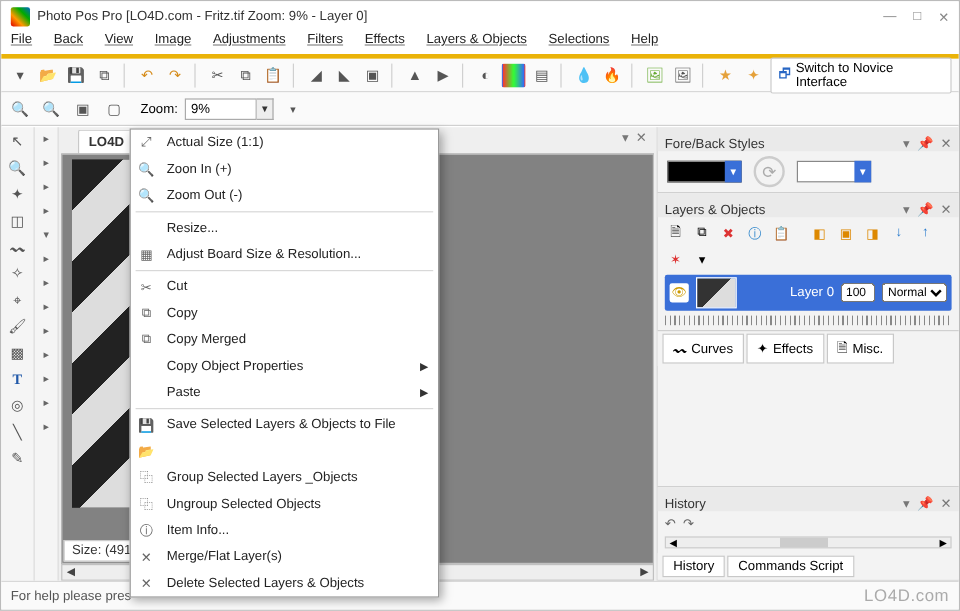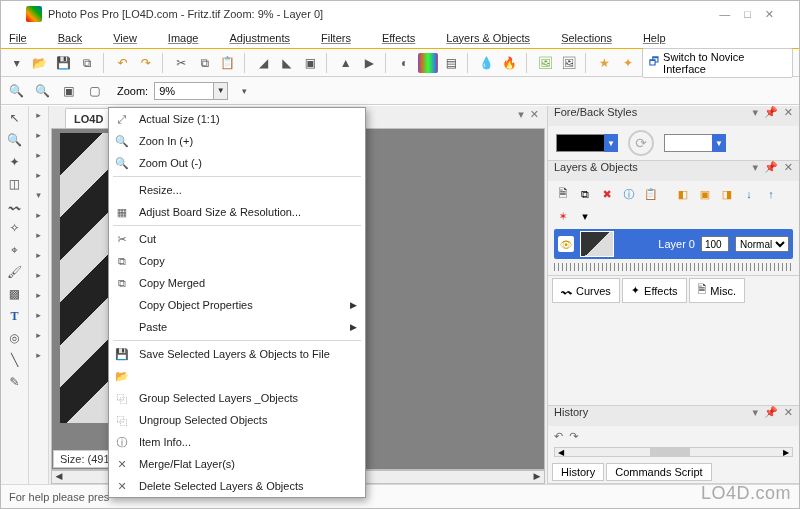--- a/index.html
+++ b/index.html
@@ -1,22 +1,22 @@
 <!DOCTYPE html>
 <html><head>
 <meta charset="utf-8">
 <style>
   * { box-sizing: border-box; margin: 0; padding: 0; font-family: Tahoma, "Segoe UI", sans-serif; font-size: 11px; }
   body { background: #fff; width: 800px; height: 509px; overflow: hidden; position: relative; border: 1px solid #bbb; }
-  .titlebar { height: 26px; background: #fff; display: flex; align-items: center; padding: 2px 25px; }
+  .titlebar { height: 26px; background: #fff; display: flex; align-items: center; padding: 2px 8px; }
   .titlebar .appicon { width: 16px; height: 16px; background: linear-gradient(45deg,#d00,#f90,#0a0,#06c); border-radius: 2px; margin-right: 6px; }
   .titlebar .title { flex: 1; color: #333; }
   .titlebar .winbtns { display: flex; gap: 14px; color: #888; }
   .titlebar .winbtns span { cursor: pointer; }
-  .menubar { height: 22px; background: #fff; display: flex; align-items: center; padding: 0 8px; gap: 31px; border-bottom: 1px solid #eab308; }
+  .menubar { height: 22px; background: #fff; display: flex; align-items: flex-start; padding: 0 8px; gap: 18px; border-bottom: 4px solid #eab308; }
   .menubar span { text-decoration: underline; text-decoration-color: #888; cursor: pointer; color:#222; }
   .toolbar { height: 28px; background: #fafafa; border-bottom: 1px solid #d0d0d0; display: flex; align-items: center; padding: 0 6px; gap: 4px; }
   .toolbar .sep { width: 4px; height: 20px; border-left: 1px solid #d0d0d0; margin: 0 2px; }
   .tb-btn { width: 20px; height: 20px; display:flex; align-items:center; justify-content:center; border:1px solid transparent; border-radius:2px; cursor:pointer; font-size:12px; color:#555;}
   .switchbtn { margin-left:auto; display:flex; align-items:center; gap:4px; padding:2px 6px; border:1px solid #ccc; border-radius:2px; background:#fff; cursor:pointer;}
   .zoombar { height: 28px; background: #fafafa; border-bottom: 1px solid #d0d0d0; display:flex; align-items:center; padding:0 6px; gap:6px; }
   .zoom-combo { display:flex; align-items:center; }
   .zoom-combo input { width:60px; height:18px; border:1px solid #aaa; padding:0 4px; }
   .zoom-combo .dd { width:14px; height:18px; border:1px solid #aaa; border-left:none; background:#eee; display:flex; align-items:center; justify-content:center; font-size:8px; color:#333;}
   .workarea { position:absolute; top:105px; left:0; right:0; bottom:24px; display:flex; }
@@ -29,21 +29,21 @@
   .doc-area { position:absolute; top:22px; left:2px; right:2px; bottom:14px; background:#828282; border:1px solid #c0c0c0; overflow:hidden;}
   .canvas { position:absolute; left:8px; top:4px; width:280px; height:290px; background:#2b2b2b; }
   .canvas::after{content:"";position:absolute;inset:0;background:
     radial-gradient(60px 40px at 60% 35%,#ecd8b9 10%,transparent 60%),
     repeating-linear-gradient(135deg,#222 0 30px,#ddd 30px 60px);}
   .hscroll { position:absolute; left:2px; right:2px; bottom:0; height:14px; background:#eee; border:1px solid #c0c0c0; display:flex; }
   .hscroll .arrow{width:14px; text-align:center; font-size:9px; color:#444; cursor:pointer;}
   .sizebar { position:absolute; bottom:16px; left:4px; height:18px; background:#fff; border:1px solid #ccc; padding:0 6px; display:flex; align-items:center; color:#333;}
   .right-panels { width:252px; background:#f3f3f3; border-left:1px solid #d0d0d0; display:flex; flex-direction:column; }
   .panel { border-bottom:1px solid #d0d0d0; }
-  .panel-head { height:20px; background:#eaeaea; display:flex; align-items:flex-start; padding:0 6px; color:#333; font-weight:normal;}
+  .panel-head { height:20px; background:#eaeaea; display:flex; align-items:flex-end; padding:0 6px; color:#333; font-weight:normal;}
   .panel-head .phbtns{ margin-left:auto; display:flex; gap:6px; color:#777; font-size:10px;}
   .fb-body { height:34px; display:flex; align-items:center; gap:10px; padding:0 8px;}
   .fore-sw{ width:62px; height:18px; background:#000; border:1px solid #888; position:relative;}
   .fore-sw .dd, .back-sw .dd{ position:absolute; right:-1px; top:-1px; width:14px; height:18px; background:#3a6fd8; color:#fff; font-size:8px; display:flex; align-items:center; justify-content:center;}
   .swap{ width:26px; height:26px; border:2px solid #ccc; border-radius:50%; display:flex; align-items:center; justify-content:center; color:#aaa; font-size:14px;}
   .back-sw{ width:62px; height:18px; background:#fff; border:1px solid #888; position:relative;}
   .lo-body { padding:4px 6px; }
   .lo-tools { display:flex; gap:4px; flex-wrap:wrap; margin-bottom:4px;}
   .lo-tools .lb{width:18px;height:18px;display:flex;align-items:center;justify-content:center;font-size:11px;cursor:pointer;}
   .layer-row { display:flex; align-items:center; gap:6px; background:#3a6fd8; color:#fff; padding:2px 4px; border-radius:2px;}
@@ -59,21 +59,21 @@
   .hist-scroll{ height:10px; margin-top:4px; background:#eee; border:1px solid #ccc; position:relative;}
   .hist-scroll .thumb{position:absolute; left:40%; width:40px; top:0; bottom:0; background:#ccc;}
   .hist-scroll .al,.hist-scroll .ar{position:absolute;top:0;bottom:0;width:12px;display:flex;align-items:center;justify-content:center;font-size:8px;cursor:pointer;}
   .hist-scroll .al{left:0;} .hist-scroll .ar{right:0;}
   .status { position:absolute; left:0; right:0; bottom:0; height:24px; background:#fafafa; border-top:1px solid #d8d8d8; display:flex; align-items:center; padding:0 8px; color:#555;}
   .ctx-menu { position:absolute; left:107px; top:106px; width:258px; background:#fff; border:1px solid #999; box-shadow:2px 3px 8px rgba(0,0,0,.35); z-index:50; }
   .ctx-menu .mi { display:flex; align-items:center; height:22px; padding:0 8px 0 4px; color:#222; cursor:pointer; gap:8px;}
   .ctx-menu .mi .ico{ width:18px; text-align:center; color:#666; font-size:11px;}
   .ctx-menu .mi .arrow{ margin-left:auto; color:#333; font-size:9px;}
   .ctx-menu .msep{ height:1px; background:#d8d8d8; margin:2px 4px;}
-  .watermark{ position:absolute; right:8px; bottom:4px; color:#aaa; font-size:18px; letter-spacing:.5px;}
+  .watermark{ position:absolute; right:8px; bottom:4px; color:#aaa; font-size:14px; letter-spacing:.5px;}
   .small-updown{position:absolute;right:6px;top:108px;display:flex;gap:6px;color:#777;font-size:10px;}
 </style>
 </head>
 <body>
 
 <div class="titlebar">
   <div class="appicon"></div>
   <div class="title">Photo Pos Pro  [LO4D.com - Fritz.tif Zoom: 9% - Layer 0]</div>
   <div class="winbtns">
     <span>—</span>

